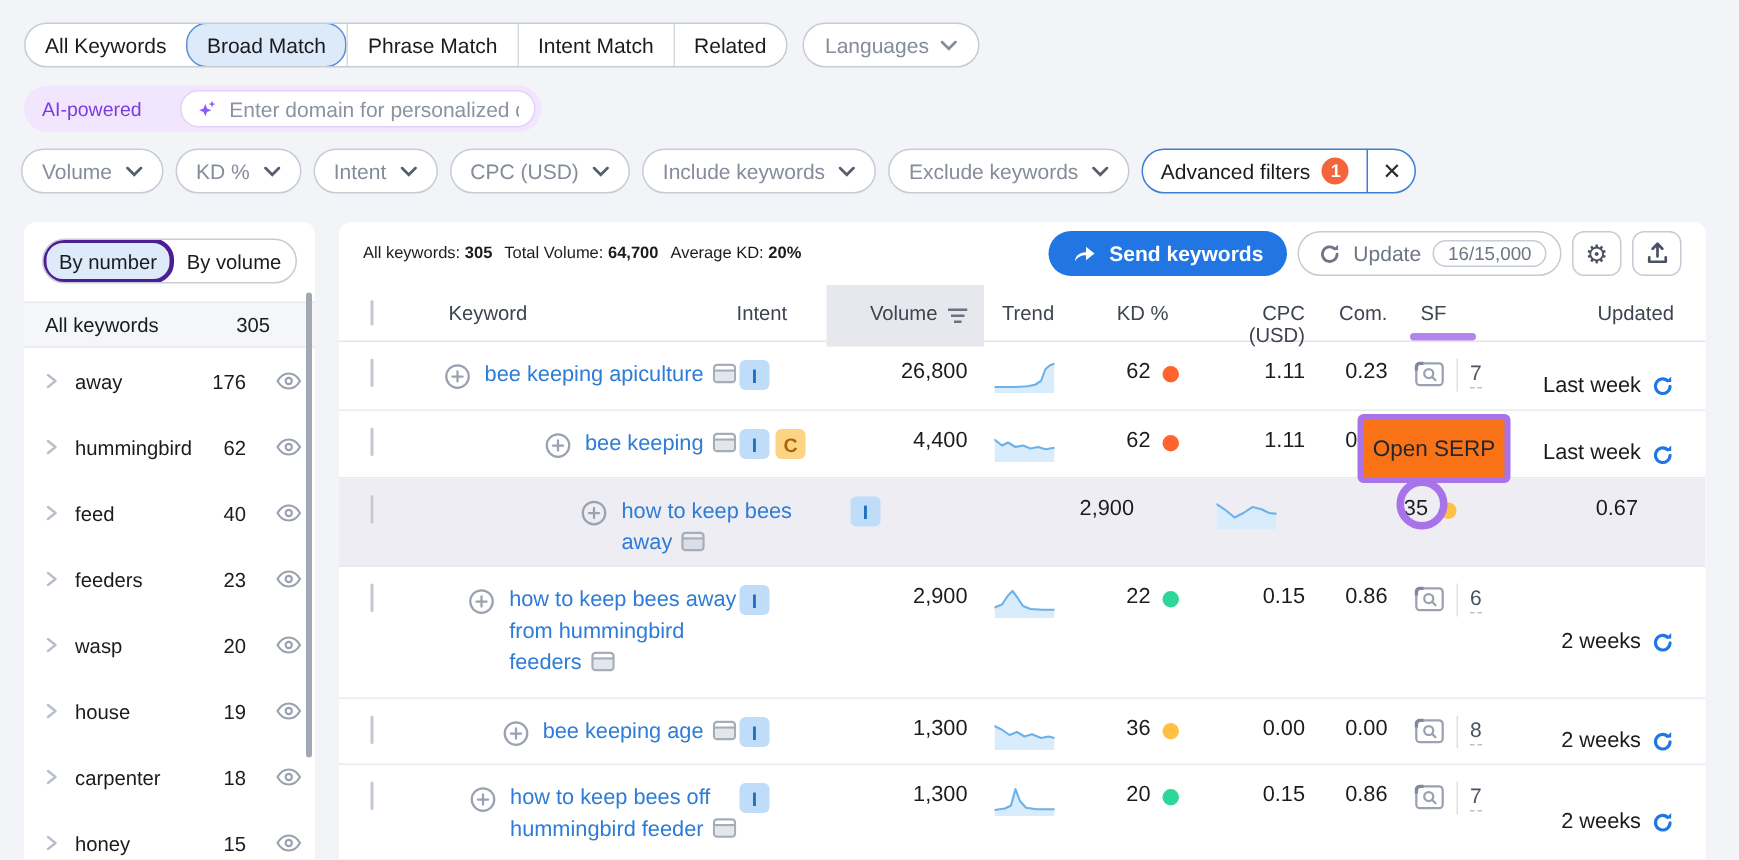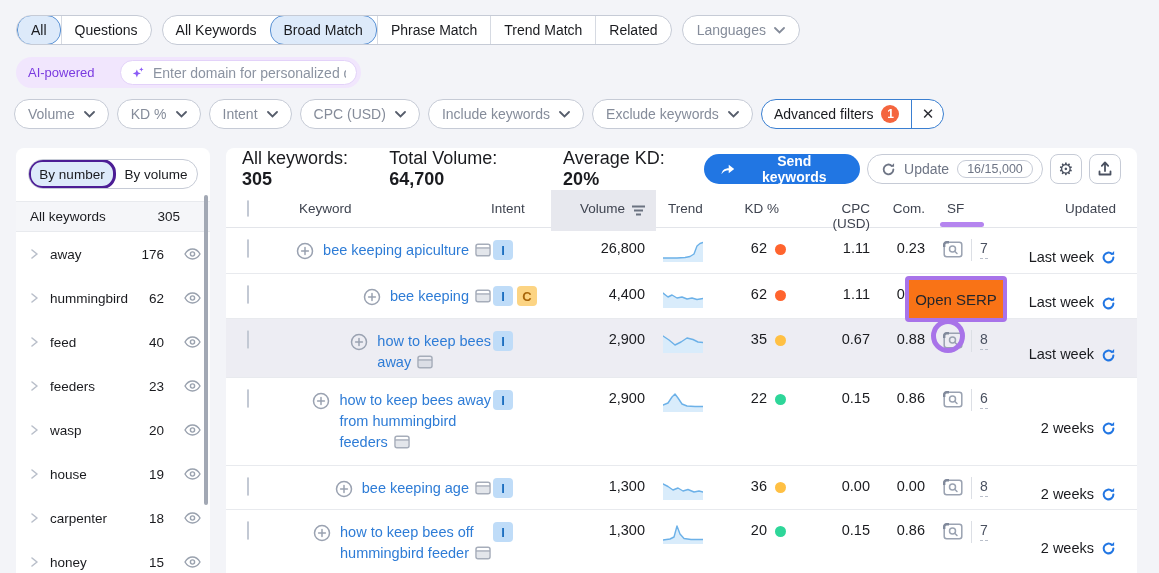--- a/index.html
+++ b/index.html
@@ -40,21 +40,21 @@
   .side-item { height:44px; display:flex; align-items:center; padding:0 8px 0 14px; cursor:pointer; }
   .side-item .chev { flex:0 0 auto; margin-right:11px; display:flex; }
   .side-item .lbl { font-size:13.5px; color:#1a1b1f; flex:1; }
   .side-item .cnt { font-size:13.5px; color:#1a1b1f; margin-right:18px; }
   .side-item .eye { display:flex; width:20px; justify-content:center; }
   .side-scroll { position:absolute; right:2px; top:47px; width:4px; height:310px; background:#a2a8b4; border-radius:2px; }
 
   
   .panel { position:absolute; left:226px; top:148px; width:911px; height:425px; background:#fff; border-radius:8px 8px 0 0; overflow:hidden; }
   .summary { height:42px; display:flex; align-items:center; justify-content:space-between; padding:0 16px; }
-  .stats { display:flex; gap:8px; font-size:18px; color:#1a1b1f; }
+  .stats { display:flex; gap:8px; font-size:11px; color:#1a1b1f; }
   .stats b { font-weight:bold; }
   .actions { display:flex; align-items:flex-start; gap:7px; }
   .btn-send { display:flex; align-items:center; gap:9px; background:#2176e3; color:#fff; border:none; border-radius:15px; height:30px; padding:0 16px; font-size:14px; font-weight:bold; cursor:pointer; }
   .btn-update { display:flex; align-items:center; gap:8px; background:#fff; border:1px solid #c6cbd6; border-radius:15px; height:30px; padding:0 9px 0 13px; font-size:14px; color:#6e7585; cursor:pointer; }
   .quota { border:1px solid #c6cbd6; border-radius:11px; padding:1px 9px; font-size:12.5px; color:#6e7585; }
   .btn-ico { width:33px; height:30px; background:#fff; border:1px solid #c6cbd6; border-radius:8px; display:flex; align-items:center; justify-content:center; cursor:pointer; }
   .gear-glyph { font-size:17px; color:#4a5160; line-height:1; }
 
   
   .grid { display:grid; grid-template-columns:30px 219px 60px 105px 85px 90px 50px 55px 90px 95px; padding-left:16px; }
@@ -63,21 +63,21 @@
   .h-vol { background:#e7e8ee; text-align:right; padding-right:11px; display:flex; justify-content:flex-end; gap:7px; align-items:flex-start; }
   .h-right { text-align:right; padding-right:11px; }
   .h-kd { text-align:right; padding-right:52px; }
   .h-trend { padding-left:12px; }
   .h-kw { padding-left:27px; }
   .h-sf { padding-left:11px; position:relative; }
   .sf-underline { position:absolute; left:4px; top:32px; width:44px; height:5px; border-radius:3px; background:#b585ef; }
   .h-upd { text-align:right; padding-right:5px; }
 
   .row { border-bottom:1px solid #e8eaee; position:relative; }
-  .row.hl { background:#ededf3; }
+  .row.hl { background:#ededf3;gap:37px; }
   .row > div { padding-top:12px; }
   .cb { width:18px; height:18px; border:1.5px solid #c3c9d4; border-radius:4px; background:#fff; margin-left:5px; cursor:pointer; }
   .c-kw { display:flex; gap:9px; padding-left:9px; align-items:flex-start;justify-content:flex-end; }
   .kw-link { font-size:14.5px; line-height:21px; color:#2e7cd6; white-space:pre-line; cursor:pointer; }
   .kw-plus { margin-top:2px; flex:0 0 auto; cursor:pointer; }
   .win-ico { margin-left:6px; vertical-align:-2px; cursor:pointer; }
   .c-intent { display:flex; gap:4px; padding-left:2px; }
   .ibadge { width:20px; height:20px; border-radius:4px; font-size:13px; font-weight:bold; display:flex; align-items:center; justify-content:center; }
   .ib-I { background:#bfdcf8; color:#1d6fc0; }
   .ib-C { background:#fcd483; color:#a8650a; }
@@ -96,29 +96,25 @@
   
   .serp-tooltip { position:absolute; left:679px; top:128px; width:102px; height:46px; background:#f97316; border:4px solid #a873e9; border-radius:4px; display:flex; align-items:center; justify-content:center; font-size:15px; color:#24262c; z-index:6; }
   .serp-circle { position:absolute; left:705px; top:171px; width:34px; height:34px; border:5px solid #a873e9; border-radius:50%; z-index:5; pointer-events:none; }
 </style>
 </head>
 <body>
 
 <div class="stage">
 
   <div class="tabs-row">
-    <div class="seg-group" id="tabs-g1">
-        <button class="seg sel">All</button>
-        <button class="seg">Questions</button>
-      </div>
     <div class="seg-group" id="tabs-g2">
         <button class="seg">All Keywords</button>
         <button class="seg sel">Broad Match</button>
         <button class="seg">Phrase Match</button>
-        <button class="seg">Trend Match</button>
+        <button class="seg">Intent Match</button>
         <button class="seg">Related</button>
       </div>
     <button class="pill lang">
       <span>Languages</span>
       <svg width="11" height="7" viewBox="0 0 11 7">
           <polyline points="1,1 5.5,5.5 10,1" fill="none" stroke="#858c9a" stroke-width="1.8" stroke-linecap="round"></polyline>
         </svg>
     </button>
   </div>
 

